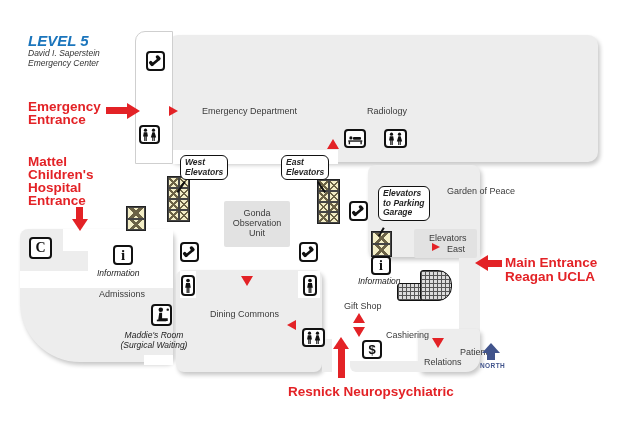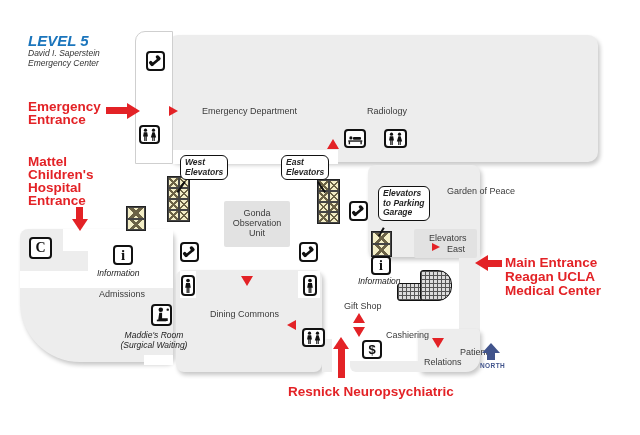--- a/index.html
+++ b/index.html
@@ -144,21 +144,20 @@
 
   <div class="red-lbl" style="left:28px;top:155px;">Mattel</div>
   <div class="red-lbl" style="left:28px;top:168px;">Children's</div>
   <div class="red-lbl" style="left:28px;top:181px;">Hospital</div>
   <div class="red-lbl" style="left:28px;top:194px;">Entrance</div>
   <div class="shaft" style="left:76px;top:207px;width:7px;height:13px;"></div>
   <div class="head h-down" style="left:71.5px;top:219px;"></div>
 
   <div class="red-lbl" style="left:505px;top:256px;">Main Entrance</div>
   <div class="red-lbl" style="left:505px;top:270px;">Reagan UCLA</div>
-  <div class="red-lbl" style="left:505px;top:284px;">Medical Center</div>
   <div class="head h-left" style="left:475px;top:255px;"></div>
   <div class="shaft" style="left:487px;top:259.5px;width:15px;height:7px;"></div>
 
   <div class="red-lbl" style="left:288px;top:385px;">Resnick Neuropsychiatric</div>
   <div class="head h-up" style="left:333px;top:337px;"></div>
   <div class="shaft" style="left:337.5px;top:348px;width:7px;height:30px;"></div>
 
   <div class="tri t-right z" style="left:169px;top:106px;"></div>
   <div class="lbl" style="left:182px;top:106px;margin-left:20px;">Emergency Department</div>
   <div class="lbl" style="left:367px;top:106px;">Radiology</div>

